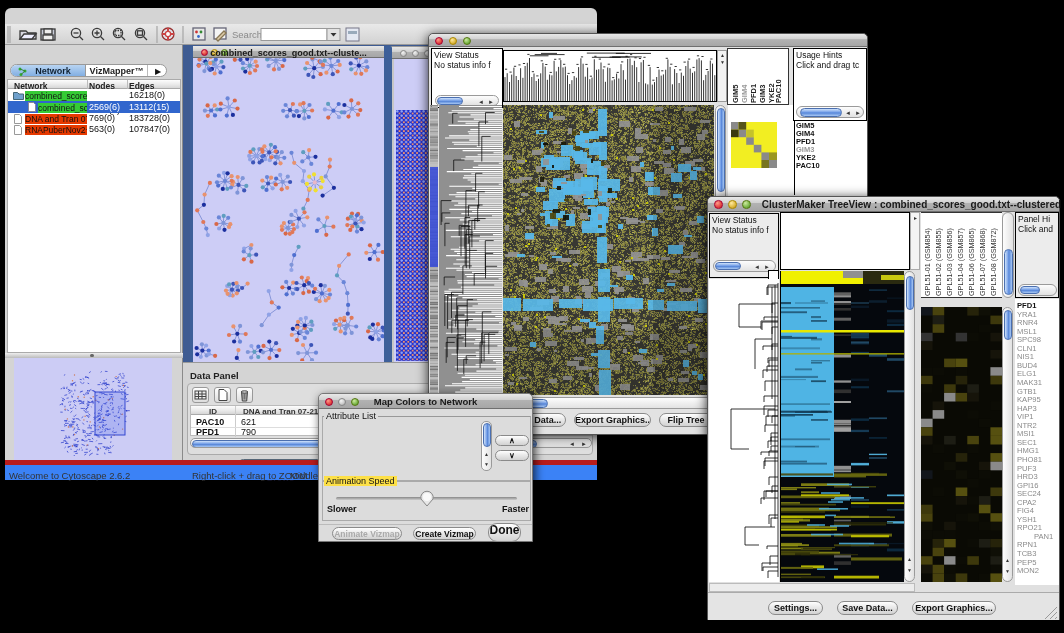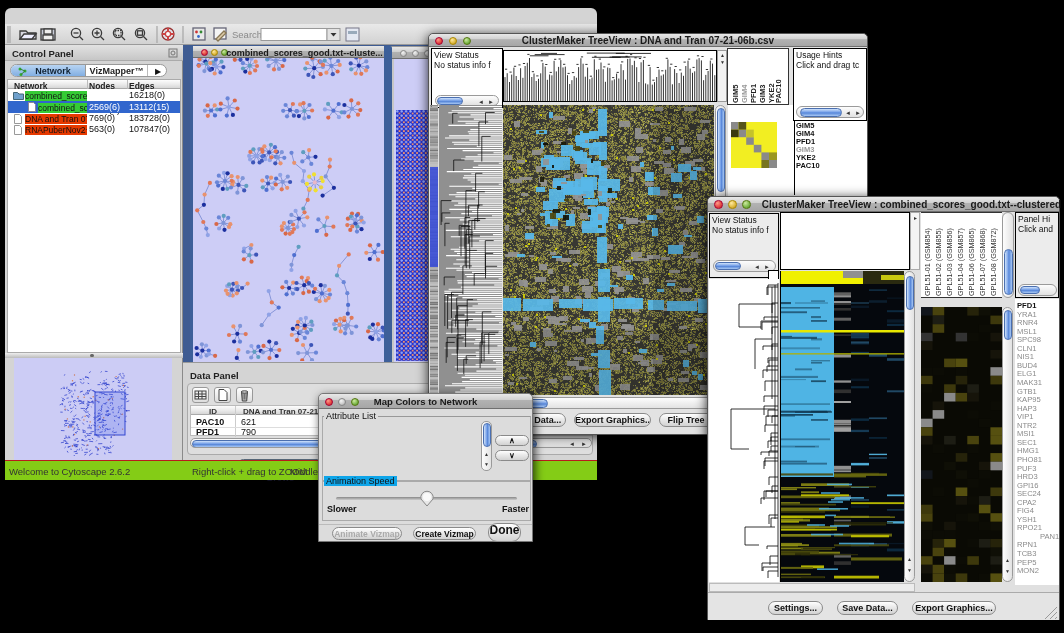--- a/index.html
+++ b/index.html
@@ -78,27 +78,20 @@
       <rect x="322" y="4.5" width="13" height="12" fill="#e2e2e2" stroke="#999"></rect>
       <path d="M325.5 9l3 3.4 3-3.4z" fill="#333"></path>
       <rect x="341" y="4" width="13" height="13" fill="#e4e8f2" stroke="#778"></rect>
           <rect x="343" y="7" width="9" height="3" fill="#9ab"></rect>
     </svg>
   </div>
 
   <div class="abs" style="left:178px;top:37px;width:414px;height:317px;background:#3e5b92;"></div>
 
   <div class="abs" style="left:0;top:37px;width:178px;height:415px;background:#d4d4d4;border-right:1px solid #8a8a8a;">
-    <div class="abs" style="left:0;top:0;width:178px;height:16px;background:linear-gradient(#e2e2e2,#c6c6c6);border-bottom:1px solid #aaa;">
-      <span class="abs" style="left:7px;top:3px;font-size:9.5px;font-weight:bold;color:#222;">Control Panel</span>
-      <svg class="abs" style="left:163px;top:3px;" width="10" height="10">
-            <rect x="1" y="1" width="8" height="8" fill="none" stroke="#777"></rect>
-            <circle cx="5" cy="5" r="2" fill="none" stroke="#777"></circle>
-          </svg>
-    </div>
 
     <div class="abs" style="left:5px;top:19px;width:157px;height:13px;background:#fff;border:1px solid #999;border-radius:7px;overflow:hidden;">
       <div class="abs" style="left:0;top:0;width:75px;height:13px;background:linear-gradient(#b8d4f2,#78a8e0);border-right:1px solid #999;text-align:center;font-size:9px;font-weight:bold;color:#123;line-height:13px;">
         <svg class="abs" style="left:7px;top:2px;" width="9" height="9">
               <circle cx="2" cy="2" r="1.5" fill="#3a3"></circle>
               <circle cx="7" cy="4" r="1.5" fill="#3a3"></circle>
               <circle cx="3" cy="7.5" r="1.5" fill="#3a3"></circle>
               <path d="M2 2L7 4L3 7.5" stroke="#383" fill="none"></path>
             </svg>
         <span style="margin-left:10px;">Network</span>
@@ -199,21 +192,21 @@
     <div class="abs" style="left:3px;top:12px;width:170px;height:303px;background:#cdcdf6;">
       <div class="abs" style="left:2px;top:51px;width:160px;height:251px;background:#2330cb;background-image:radial-gradient(circle at 1.3px 1.3px,#96a6f0 1px,transparent 1.4px),radial-gradient(circle at 3.5px 3.5px,#ef8f6e 1px,transparent 1.4px);background-size:4.4px 4.4px;"></div>
     </div>
   </div>
 
   <div class="abs" style="left:185px;top:38px;width:202px;height:326px;background:#3d5f99;border-radius:2px;">
     <div class="abs titlebar" style="left:3px;top:0;width:191px;height:12px;">
       <div class="tl red" style="left:8px;top:2.5px;width:7px;height:7px;"></div>
       <div class="tl yel" style="left:18px;top:2.5px;width:7px;height:7px;"></div>
       <div class="tl grn" style="left:28px;top:2.5px;width:7px;height:7px;"></div>
-      <div class="ttext" style="top:1.5px;font-size:9px;margin-left:16px;">combined_scores_good.txt--cluste...</div>
+      <div class="ttext" style="top:1.5px;font-size:9px;">combined_scores_good.txt--cluste...</div>
     </div>
     <div class="abs" style="left:3px;top:12px;width:191px;height:311px;background:#cdcdf6;overflow:hidden;">
       <svg width="193" height="303" viewBox="0 0 193 303" xmlns="http://www.w3.org/2000/svg">
             <path d="M12.4 3.6L20.1 4.3 M12.4 3.6L15.6 10.6 M12.4 3.6L5.6 7.2 M12.4 3.6L6.6 -1.4 M12.4 3.6L14.0 -3.9 M13.3 5.6L21.0 6.5 M13.3 5.6L19.0 10.9 M13.3 5.6L11.4 13.1 M13.3 5.6L5.8 7.8 M13.3 5.6L6.5 1.6 M13.3 5.6L12.4 -2.2 M13.3 5.6L17.5 -1.0 M23.4 8.6L30.4 9.1 M23.4 8.6L27.5 14.4 M23.4 8.6L21.7 15.5 M23.4 8.6L17.2 12.0 M23.4 8.6L17.3 5.1 M23.4 8.6L22.8 1.6 M23.4 8.6L28.5 3.7 M47.5 1.8L41.8 1.8 M47.5 1.8L46.7 -2.0 M56.7 7.7L64.0 8.0 M56.7 7.7L62.2 12.4 M56.7 7.7L56.9 15.0 M56.7 7.7L52.3 13.6 M56.7 7.7L50.0 10.5 M56.7 7.7L49.9 5.2 M56.7 7.7L54.2 0.9 M56.7 7.7L58.5 0.7 M56.7 7.7L62.7 3.7 M82.7 2.9L91.3 2.1 M82.7 2.9L89.6 8.0 M82.7 2.9L86.0 10.9 M82.7 2.9L81.0 11.4 M82.7 2.9L75.6 7.9 M82.7 2.9L74.2 1.5 M82.7 2.9L74.9 -0.7 M82.7 2.9L81.0 -5.6 M82.7 2.9L86.6 -4.8 M82.7 2.9L90.1 -1.5 M121.2 10.2L129.9 9.0 M121.2 10.2L127.6 16.2 M121.2 10.2L120.3 19.0 M121.2 10.2L115.4 16.9 M121.2 10.2L112.3 10.6 M121.2 10.2L114.1 5.0 M121.2 10.2L119.5 1.5 M121.2 10.2L126.7 3.3 M127.8 3.7L119.2 -0.4 M127.8 3.7L127.5 4.4 M138.4 7.9L146.7 6.9 M138.4 7.9L144.6 13.5 M138.4 7.9L139.8 16.2 M138.4 7.9L133.4 14.7 M138.4 7.9L130.0 6.9 M138.4 7.9L131.7 2.7 M138.4 7.9L137.3 -0.4 M138.4 7.9L145.2 3.0 M165.9 7.6L174.3 9.2 M165.9 7.6L173.0 12.4 M165.9 7.6L168.3 15.8 M165.9 7.6L162.7 15.5 M165.9 7.6L158.2 11.3 M165.9 7.6L157.7 5.4 M165.9 7.6L163.2 -0.5 M165.9 7.6L167.3 -0.8 M165.9 7.6L173.3 3.4 M18.1 52.5L24.2 51.5 M18.1 52.5L22.0 57.4 M18.1 52.5L14.8 57.8 M18.1 52.5L11.9 52.7 M18.1 52.5L14.6 47.4 M18.1 52.5L21.7 47.4 M35.9 49.1L44.5 50.6 M35.9 49.1L39.9 56.9 M35.9 49.1L33.8 57.6 M35.9 49.1L27.4 51.5 M35.9 49.1L27.8 45.7 M35.9 49.1L34.6 40.4 M35.9 49.1L41.8 42.5 M97.0 52.2L103.7 53.2 M97.0 52.2L100.9 57.7 M97.0 52.2L94.0 58.3 M97.0 52.2L90.2 52.8 M97.0 52.2L92.6 47.0 M97.0 52.2L99.9 46.0 M111.4 52.8L119.1 52.5 M111.4 52.8L115.8 59.0 M111.4 52.8L111.3 60.4 M111.4 52.8L105.9 58.1 M111.4 52.8L103.8 53.3 M111.4 52.8L107.1 46.4 M111.4 52.8L110.5 45.2 M111.4 52.8L116.5 47.0 M140.4 52.7L148.8 54.3 M140.4 52.7L146.0 59.2 M140.4 52.7L135.3 59.6 M140.4 52.7L131.9 51.4 M140.4 52.7L135.1 45.9 M140.4 52.7L145.7 46.0 M158.9 50.8L167.3 52.1 M158.9 50.8L165.0 56.7 M158.9 50.8L155.5 58.6 M158.9 50.8L151.3 54.4 M158.9 50.8L151.4 47.0 M158.9 50.8L158.3 42.4 M158.9 50.8L165.3 45.3 M63.5 97.9L70.8 98.0 M63.5 97.9L69.0 102.7 M63.5 97.9L66.6 104.5 M63.5 97.9L60.1 104.4 M63.5 97.9L57.1 101.4 M63.5 97.9L56.2 97.9 M63.5 97.9L57.4 93.9 M63.5 97.9L60.4 91.3 M63.5 97.9L66.3 91.1 M63.5 97.9L69.5 93.8 M76.2 94.4L84.0 93.9 M76.2 94.4L82.7 98.8 M76.2 94.4L76.8 102.2 M76.2 94.4L72.2 101.2 M76.2 94.4L69.4 98.3 M76.2 94.4L69.0 91.3 M76.2 94.4L71.4 88.3 M76.2 94.4L77.9 86.8 M76.2 94.4L82.0 89.2 M84.9 99.4L91.3 99.8 M84.9 99.4L87.5 105.3 M84.9 99.4L82.3 105.3 M84.9 99.4L78.5 99.3 M84.9 99.4L82.7 93.3 M84.9 99.4L88.8 94.2 M98.5 94.8L101.2 104.8 M101.2 104.8L111.0 113.0 M111.0 113.0L109.8 123.2 M109.8 123.2L116.2 131.9 M116.2 131.9L114.7 141.9 M114.7 141.9L110.4 150.7 M115.3 99.3L122.5 98.8 M115.3 99.3L118.3 105.9 M115.3 99.3L109.3 103.4 M115.3 99.3L110.2 94.2 M115.3 99.3L116.1 92.1 M137.0 101.7L136.7 108.6 M136.7 108.6L132.7 118.4 M132.7 118.4L140.9 129.8 M140.9 129.8L129.6 137.6 M16.9 124.9L11.6 136.6 M11.6 136.6L10.9 146.8 M10.9 146.8L4.2 152.3 M4.2 152.3L10.3 164.0 M10.3 164.0L13.3 170.6 M13.3 170.6L14.8 177.1 M32.0 123.0L40.1 123.9 M32.0 123.0L39.3 126.7 M32.0 123.0L34.3 130.8 M32.0 123.0L29.8 130.9 M32.0 123.0L25.2 127.6 M32.0 123.0L24.0 124.3 M32.0 123.0L25.8 117.7 M32.0 123.0L31.0 114.9 M32.0 123.0L34.6 115.3 M32.0 123.0L38.6 118.2 M45.5 126.9L53.3 127.9 M45.5 126.9L51.2 132.4 M45.5 126.9L44.4 134.7 M45.5 126.9L38.0 129.5 M45.5 126.9L38.7 122.8 M45.5 126.9L44.7 119.0 M45.5 126.9L49.7 120.2 M75.1 125.5L81.6 124.8 M75.1 125.5L79.6 130.3 M75.1 125.5L73.5 131.9 M75.1 125.5L69.8 129.3 M75.1 125.5L69.3 122.6 M75.1 125.5L74.0 119.1 M75.1 125.5L78.1 119.7 M89.7 123.9L97.1 124.0 M89.7 123.9L94.2 129.8 M89.7 123.9L88.7 131.3 M89.7 123.9L82.8 126.5 M89.7 123.9L83.1 120.6 M89.7 123.9L87.2 116.9 M89.7 123.9L94.8 118.6 M121.8 124.4L129.7 123.1 M121.8 124.4L128.1 129.3 M121.8 124.4L122.6 132.3 M121.8 124.4L116.9 130.7 M121.8 124.4L113.9 125.9 M121.8 124.4L116.2 118.7 M121.8 124.4L121.0 116.4 M121.8 124.4L128.4 119.9 M30.4 164.9L37.3 166.2 M30.4 164.9L36.0 169.0 M30.4 164.9L31.5 171.8 M30.4 164.9L26.1 170.5 M30.4 164.9L23.4 166.0 M30.4 164.9L25.9 159.4 M30.4 164.9L30.7 157.9 M30.4 164.9L35.2 159.8 M94.9 169.9L101.0 171.0 M94.9 169.9L99.4 174.1 M94.9 169.9L96.8 175.8 M94.9 169.9L92.6 175.6 M94.9 169.9L89.0 171.8 M94.9 169.9L88.9 168.3 M94.9 169.9L90.9 165.1 M94.9 169.9L96.7 164.0 M94.9 169.9L100.1 166.5 M105.9 160.7L114.3 159.3 M105.9 160.7L111.0 167.5 M105.9 160.7L104.3 169.0 M105.9 160.7L98.0 163.8 M105.9 160.7L98.4 156.9 M105.9 160.7L102.6 152.9 M105.9 160.7L111.5 154.3 M131.4 168.0L140.4 168.7 M131.4 168.0L133.3 176.8 M131.4 168.0L123.9 172.9 M131.4 168.0L125.4 161.4 M131.4 168.0L134.2 159.5 M161.7 162.0L168.7 162.5 M161.7 162.0L164.4 168.4 M161.7 162.0L159.3 168.5 M161.7 162.0L154.9 160.7 M161.7 162.0L159.0 155.5 M161.7 162.0L165.1 155.9 M162.5 165.5L170.7 164.5 M162.5 165.5L168.5 171.2 M162.5 165.5L164.0 173.6 M162.5 165.5L157.3 171.9 M162.5 165.5L154.3 167.1 M162.5 165.5L157.9 158.6 M162.5 165.5L163.9 157.3 M162.5 165.5L168.3 159.6 M51.1 190.6L58.4 187.0 M56.4 197.2L63.2 196.7 M56.4 197.2L58.5 203.7 M56.4 197.2L50.9 201.3 M56.4 197.2L50.7 193.5 M56.4 197.2L57.7 190.5 M105.6 188.8L101.2 197.1 M101.2 197.1L98.5 206.8 M98.5 206.8L98.4 212.0 M155.7 196.4L146.1 207.8 M146.1 207.8L144.0 217.4 M144.0 217.4L150.7 224.2 M150.7 224.2L154.3 235.2 M154.3 235.2L155.1 246.9 M155.1 246.9L154.8 255.7 M181.5 194.2L189.7 194.0 M181.5 194.2L185.0 201.7 M181.5 194.2L176.8 201.0 M181.5 194.2L173.3 194.8 M181.5 194.2L177.0 187.3 M181.5 194.2L185.4 186.9 M39.0 231.7L45.0 232.4 M39.0 231.7L43.8 235.3 M39.0 231.7L39.7 237.6 M39.0 231.7L36.7 237.2 M39.0 231.7L34.6 235.8 M39.0 231.7L33.0 232.6 M39.0 231.7L34.2 228.0 M39.0 231.7L36.1 226.4 M39.0 231.7L40.3 225.8 M39.0 231.7L44.2 228.7 M49.1 230.0L54.6 225.6 M49.1 230.0L43.5 225.0 M75.7 233.1L78.8 244.4 M78.8 244.4L85.7 249.6 M85.7 249.6L75.9 256.7 M75.9 256.7L68.7 267.2 M96.1 230.0L102.8 230.9 M96.1 230.0L99.9 235.6 M96.1 230.0L93.6 236.3 M96.1 230.0L89.4 229.3 M96.1 230.0L93.2 223.9 M96.1 230.0L100.2 224.6 M111.2 227.2L119.2 227.7 M111.2 227.2L115.9 233.7 M111.2 227.2L110.3 235.1 M111.2 227.2L104.3 231.1 M111.2 227.2L103.5 225.0 M111.2 227.2L108.8 219.5 M111.2 227.2L115.0 220.1 M115.9 225.2L113.7 223.1 M128.9 235.4L137.0 236.6 M128.9 235.4L135.6 240.1 M128.9 235.4L132.8 242.5 M128.9 235.4L126.6 243.2 M128.9 235.4L123.1 241.2 M128.9 235.4L120.8 234.0 M128.9 235.4L122.1 230.8 M128.9 235.4L127.8 227.2 M128.9 235.4L131.9 227.8 M128.9 235.4L136.3 231.9 M44.3 275.8L52.7 276.1 M44.3 275.8L47.0 283.7 M44.3 275.8L41.1 283.5 M44.3 275.8L36.0 277.0 M44.3 275.8L40.4 268.4 M44.3 275.8L47.1 267.9 M106.1 274.9L113.5 273.8 M106.1 274.9L111.8 279.9 M106.1 274.9L104.0 282.2 M106.1 274.9L98.8 276.9 M106.1 274.9L99.8 270.8 M106.1 274.9L104.4 267.6 M106.1 274.9L111.7 269.9 M111.8 267.5L119.4 267.0 M111.8 267.5L118.0 271.9 M111.8 267.5L114.3 274.7 M111.8 267.5L107.6 273.9 M111.8 267.5L104.4 269.5 M111.8 267.5L105.1 263.8 M111.8 267.5L107.7 261.1 M111.8 267.5L112.9 259.9 M111.8 267.5L118.4 263.7 M147.3 267.1L153.6 267.7 M147.3 267.1L152.5 270.7 M147.3 267.1L147.7 273.4 M147.3 267.1L142.2 270.8 M147.3 267.1L141.1 266.2 M147.3 267.1L143.0 262.5 M147.3 267.1L147.3 260.8 M147.3 267.1L151.2 262.2 M154.9 267.4L163.2 268.5 M154.9 267.4L158.7 274.9 M154.9 267.4L152.1 275.3 M154.9 267.4L146.5 266.7 M154.9 267.4L151.3 259.8 M154.9 267.4L158.6 259.8 M183.0 273.9L190.8 272.4 M183.0 273.9L189.6 278.2 M183.0 273.9L185.8 281.3 M183.0 273.9L179.3 280.9 M183.0 273.9L177.3 279.4 M183.0 273.9L175.1 273.3 M183.0 273.9L176.5 269.4 M183.0 273.9L179.9 266.6 M183.0 273.9L185.0 266.2 M183.0 273.9L189.7 269.7 M9.4 292.6L15.7 292.6 M9.4 292.6L13.6 297.4 M9.4 292.6L7.8 298.8 M9.4 292.6L4.2 296.3 M9.4 292.6L3.6 290.0 M9.4 292.6L8.9 286.3 M9.4 292.6L13.1 287.5 M16.0 295.9L22.1 297.8 M45.4 292.1L43.8 299.9 M43.8 299.9L49.7 306.4 M49.7 306.4L50.0 312.2 M50.0 312.2L46.4 322.3 M61.4 293.8L67.8 292.9 M61.4 293.8L65.3 299.0 M61.4 293.8L58.2 299.5 M61.4 293.8L54.8 294.0 M61.4 293.8L58.4 288.0 M61.4 293.8L65.4 288.7 M78.0 291.8L86.3 292.1 M78.0 291.8L83.7 298.0 M78.0 291.8L76.5 300.1 M78.0 291.8L70.0 294.3 M78.0 291.8L70.5 287.9 M78.0 291.8L76.3 283.6 M78.0 291.8L83.1 285.2 M114.1 294.9L123.0 294.7 M114.1 294.9L119.0 302.2 M114.1 294.9L109.2 302.3 M114.1 294.9L105.2 295.1 M114.1 294.9L110.0 287.0 M114.1 294.9L118.2 287.0" stroke="#7586cf" stroke-width="0.8" fill="none"></path>
             <circle cx="20.1" cy="4.3" r="2.1" fill="#5f9ec0"></circle>
             <circle cx="15.6" cy="10.6" r="2.1" fill="#6a86d8"></circle>
             <circle cx="5.6" cy="7.2" r="2.1" fill="#4f6fd0"></circle>
             <circle cx="6.6" cy="-1.4" r="2.1" fill="#e07858"></circle>
             <circle cx="14.0" cy="-3.9" r="2.1" fill="#1b2f9e"></circle>
             <circle cx="12.4" cy="3.6" r="2.1" fill="#1b2f9e"></circle>
@@ -685,33 +678,32 @@
         <div class="cap" style="left:1px;top:0.5px;width:345px;height:8px;"></div>
         <span class="arr" style="left:378px;top:2px;">◄</span>
             <span class="arr" style="left:390px;top:2px;">►</span>
       </div>
     </div>
 
     <div class="abs" style="left:54px;top:96px;width:87px;height:13px;background:linear-gradient(#b8d4f2,#78a8e0);border:1px solid #567;border-radius:7px;text-align:center;font-size:9px;font-weight:bold;color:#112;line-height:12px;">Node Attribute Brows</div>
     <span class="abs" style="left:356px;top:97px;font-size:9px;font-weight:bold;color:#222;">r</span>
   </div>
 
-  <div class="abs" style="left:0;top:452px;width:592px;height:20px;background:#84cc16;border-top:1px solid #b91c1c;">
+  <div class="abs" style="left:0;top:452px;width:592px;height:20px;background:#3b82f6;border-top:5px solid #b91c1c;">
     <span class="abs" style="left:4px;top:5px;font-size:9.5px;color:#333;">Welcome to Cytoscape 2.6.2</span>
     <span class="abs" style="left:143px;top:5px;font-size:9.5px;color:#333;padding-left:44px;">Right-click + drag  to  ZOOM</span>
     <span class="abs" style="left:285px;top:5px;font-size:9.5px;color:#333;">Middle-click + drag</span>
   </div>
 </div>
 
 <div class="abs" style="left:428px;top:33px;width:440px;height:402px;background:#e2e2e2;border:1px solid #555;border-radius:5px 5px 0 0;box-shadow:0 2px 12px rgba(0,0,0,0.8);">
   <div class="abs titlebar" style="left:0;top:0;width:438px;height:13px;border-radius:5px 5px 0 0;">
     <div class="tl red" style="left:6px;top:2.5px;width:8px;height:8px;"></div>
     <div class="tl yel" style="left:20px;top:2.5px;width:8px;height:8px;"></div>
     <div class="tl grn" style="left:34px;top:2.5px;width:8px;height:8px;"></div>
-    <div class="ttext" style="top:1px;font-size:10px;">ClusterMaker TreeView : DNA and Tran 07-21-06b.csv</div>
   </div>
 
   <div class="abs box" style="left:2px;top:14px;width:72px;height:60px;">
     <span class="abs" style="left:2px;top:1px;font-size:8.5px;color:#111;">View Status</span>
     <span class="abs" style="left:2px;top:11px;font-size:8.5px;color:#111;">No status info f</span>
     <div class="sb" style="left:3px;top:46px;width:64px;height:11px;border-radius:6px;">
       <div class="cap" style="left:1px;top:0.5px;width:26px;height:8px;"></div>
       <span class="arr" style="left:42px;top:2.5px;">◄</span>
           <span class="arr" style="left:52px;top:2.5px;">►</span>
     </div>
@@ -1788,21 +1780,21 @@
         <span class="abs" style="left:2px;top:147.3px;font-size:7.6px;color:#8a8a8a;font-weight:normal;">HMG1</span>
         <span class="abs" style="left:2px;top:155.9px;font-size:7.6px;color:#8a8a8a;font-weight:normal;">PHO81</span>
         <span class="abs" style="left:2px;top:164.5px;font-size:7.6px;color:#8a8a8a;font-weight:normal;">PUF3</span>
         <span class="abs" style="left:2px;top:173.0px;font-size:7.6px;color:#8a8a8a;font-weight:normal;">HRD3</span>
         <span class="abs" style="left:2px;top:181.6px;font-size:7.6px;color:#8a8a8a;font-weight:normal;">GPI16</span>
         <span class="abs" style="left:2px;top:190.1px;font-size:7.6px;color:#8a8a8a;font-weight:normal;">SEC24</span>
         <span class="abs" style="left:2px;top:198.7px;font-size:7.6px;color:#8a8a8a;font-weight:normal;">CPA2</span>
         <span class="abs" style="left:2px;top:207.2px;font-size:7.6px;color:#8a8a8a;font-weight:normal;">FIG4</span>
         <span class="abs" style="left:2px;top:215.8px;font-size:7.6px;color:#8a8a8a;font-weight:normal;">YSH1</span>
         <span class="abs" style="left:2px;top:224.3px;font-size:7.6px;color:#8a8a8a;font-weight:normal;">RPO21</span>
-        <span class="abs" style="left:10px;top:232.9px;font-size:7.6px;color:#8a8a8a;font-weight:normal;padding-left:15px;">PAN1</span>
+        <span class="abs" style="left:4px;top:232.9px;font-size:7.6px;color:#8a8a8a;font-weight:normal;padding-left:15px;">PAN1</span>
         <span class="abs" style="left:2px;top:241.4px;font-size:7.6px;color:#8a8a8a;font-weight:normal;">RPN1</span>
         <span class="abs" style="left:2px;top:250.0px;font-size:7.6px;color:#8a8a8a;font-weight:normal;">TCB3</span>
         <span class="abs" style="left:2px;top:258.5px;font-size:7.6px;color:#8a8a8a;font-weight:normal;">PEP5</span>
         <span class="abs" style="left:2px;top:267.1px;font-size:7.6px;color:#8a8a8a;font-weight:normal;">MON2</span>
   </div>
 
   <div class="abs" style="left:1px;top:386px;width:206px;height:9px;background:#ececec;border:1px solid #bbb;"></div>
 
   <div class="abs" style="left:0;top:395px;width:351px;height:28px;background:#e4e4e4;border-top:1px solid #aaa;">
     <div class="pill" style="left:60px;top:8px;width:55px;height:14px;font-size:9px;line-height:13px;">Settings...</div>
@@ -1823,21 +1815,21 @@
   </div>
   <span class="abs" style="left:5px;top:17px;font-size:9px;color:#111;background:#dcdcdc;padding:0 2px;z-index:2;">Attribute List</span>
   <div class="abs" style="left:3px;top:22px;width:209px;height:65px;border:1px solid #aaa;border-top:1px solid #999;"></div>
   <div class="sbv" style="left:162px;top:27px;width:11px;height:50px;border-radius:5px;">
     <div class="capv" style="left:1px;top:1px;width:8px;height:24px;"></div>
     <span class="arr" style="left:2px;top:30px;font-size:5px;">▲</span>
     <span class="arr" style="left:2px;top:40px;font-size:5px;">▼</span>
   </div>
   <div class="pill" style="left:176px;top:41px;width:34px;height:11px;font-size:8px;line-height:10px;">∧</div>
   <div class="pill" style="left:176px;top:56px;width:34px;height:11px;font-size:8px;line-height:10px;">∨</div>
-  <span class="abs" style="left:5px;top:82px;font-size:9px;color:#111;background:#0ea5e9;padding:0 2px;z-index:2;">Animation Speed</span>
+  <span class="abs" style="left:5px;top:82px;font-size:9px;color:#111;background:#fde047;padding:0 2px;z-index:2;">Animation Speed</span>
   <div class="abs" style="left:3px;top:87px;width:209px;height:40px;border:1px solid #aaa;"></div>
   <div class="abs" style="left:17px;top:103px;width:181px;height:3px;background:linear-gradient(#888,#ccc);border-radius:2px;"></div>
   <svg class="abs" style="left:100px;top:96px;" width="16" height="17" xmlns="http://www.w3.org/2000/svg">
     <path d="M8 16L2 9a6.2 6.2 0 1 1 12 0z" fill="#e8e8e8" stroke="#888"></path>
     <circle cx="8" cy="7" r="4" fill="#fafafa"></circle>
   </svg>
   <span class="abs" style="left:8px;top:110px;font-size:9px;font-weight:bold;color:#111;">Slower</span>
   <span class="abs" style="left:183px;top:110px;font-size:9px;font-weight:bold;color:#111;">Faster</span>
   <div class="abs" style="left:0;top:130px;width:213px;height:18px;border-top:1px solid #bbb;"></div>
   <div class="pill" style="left:13px;top:133px;width:70px;height:13px;font-size:8.5px;line-height:12px;color:#aaa;">Animate Vizmap</div>

